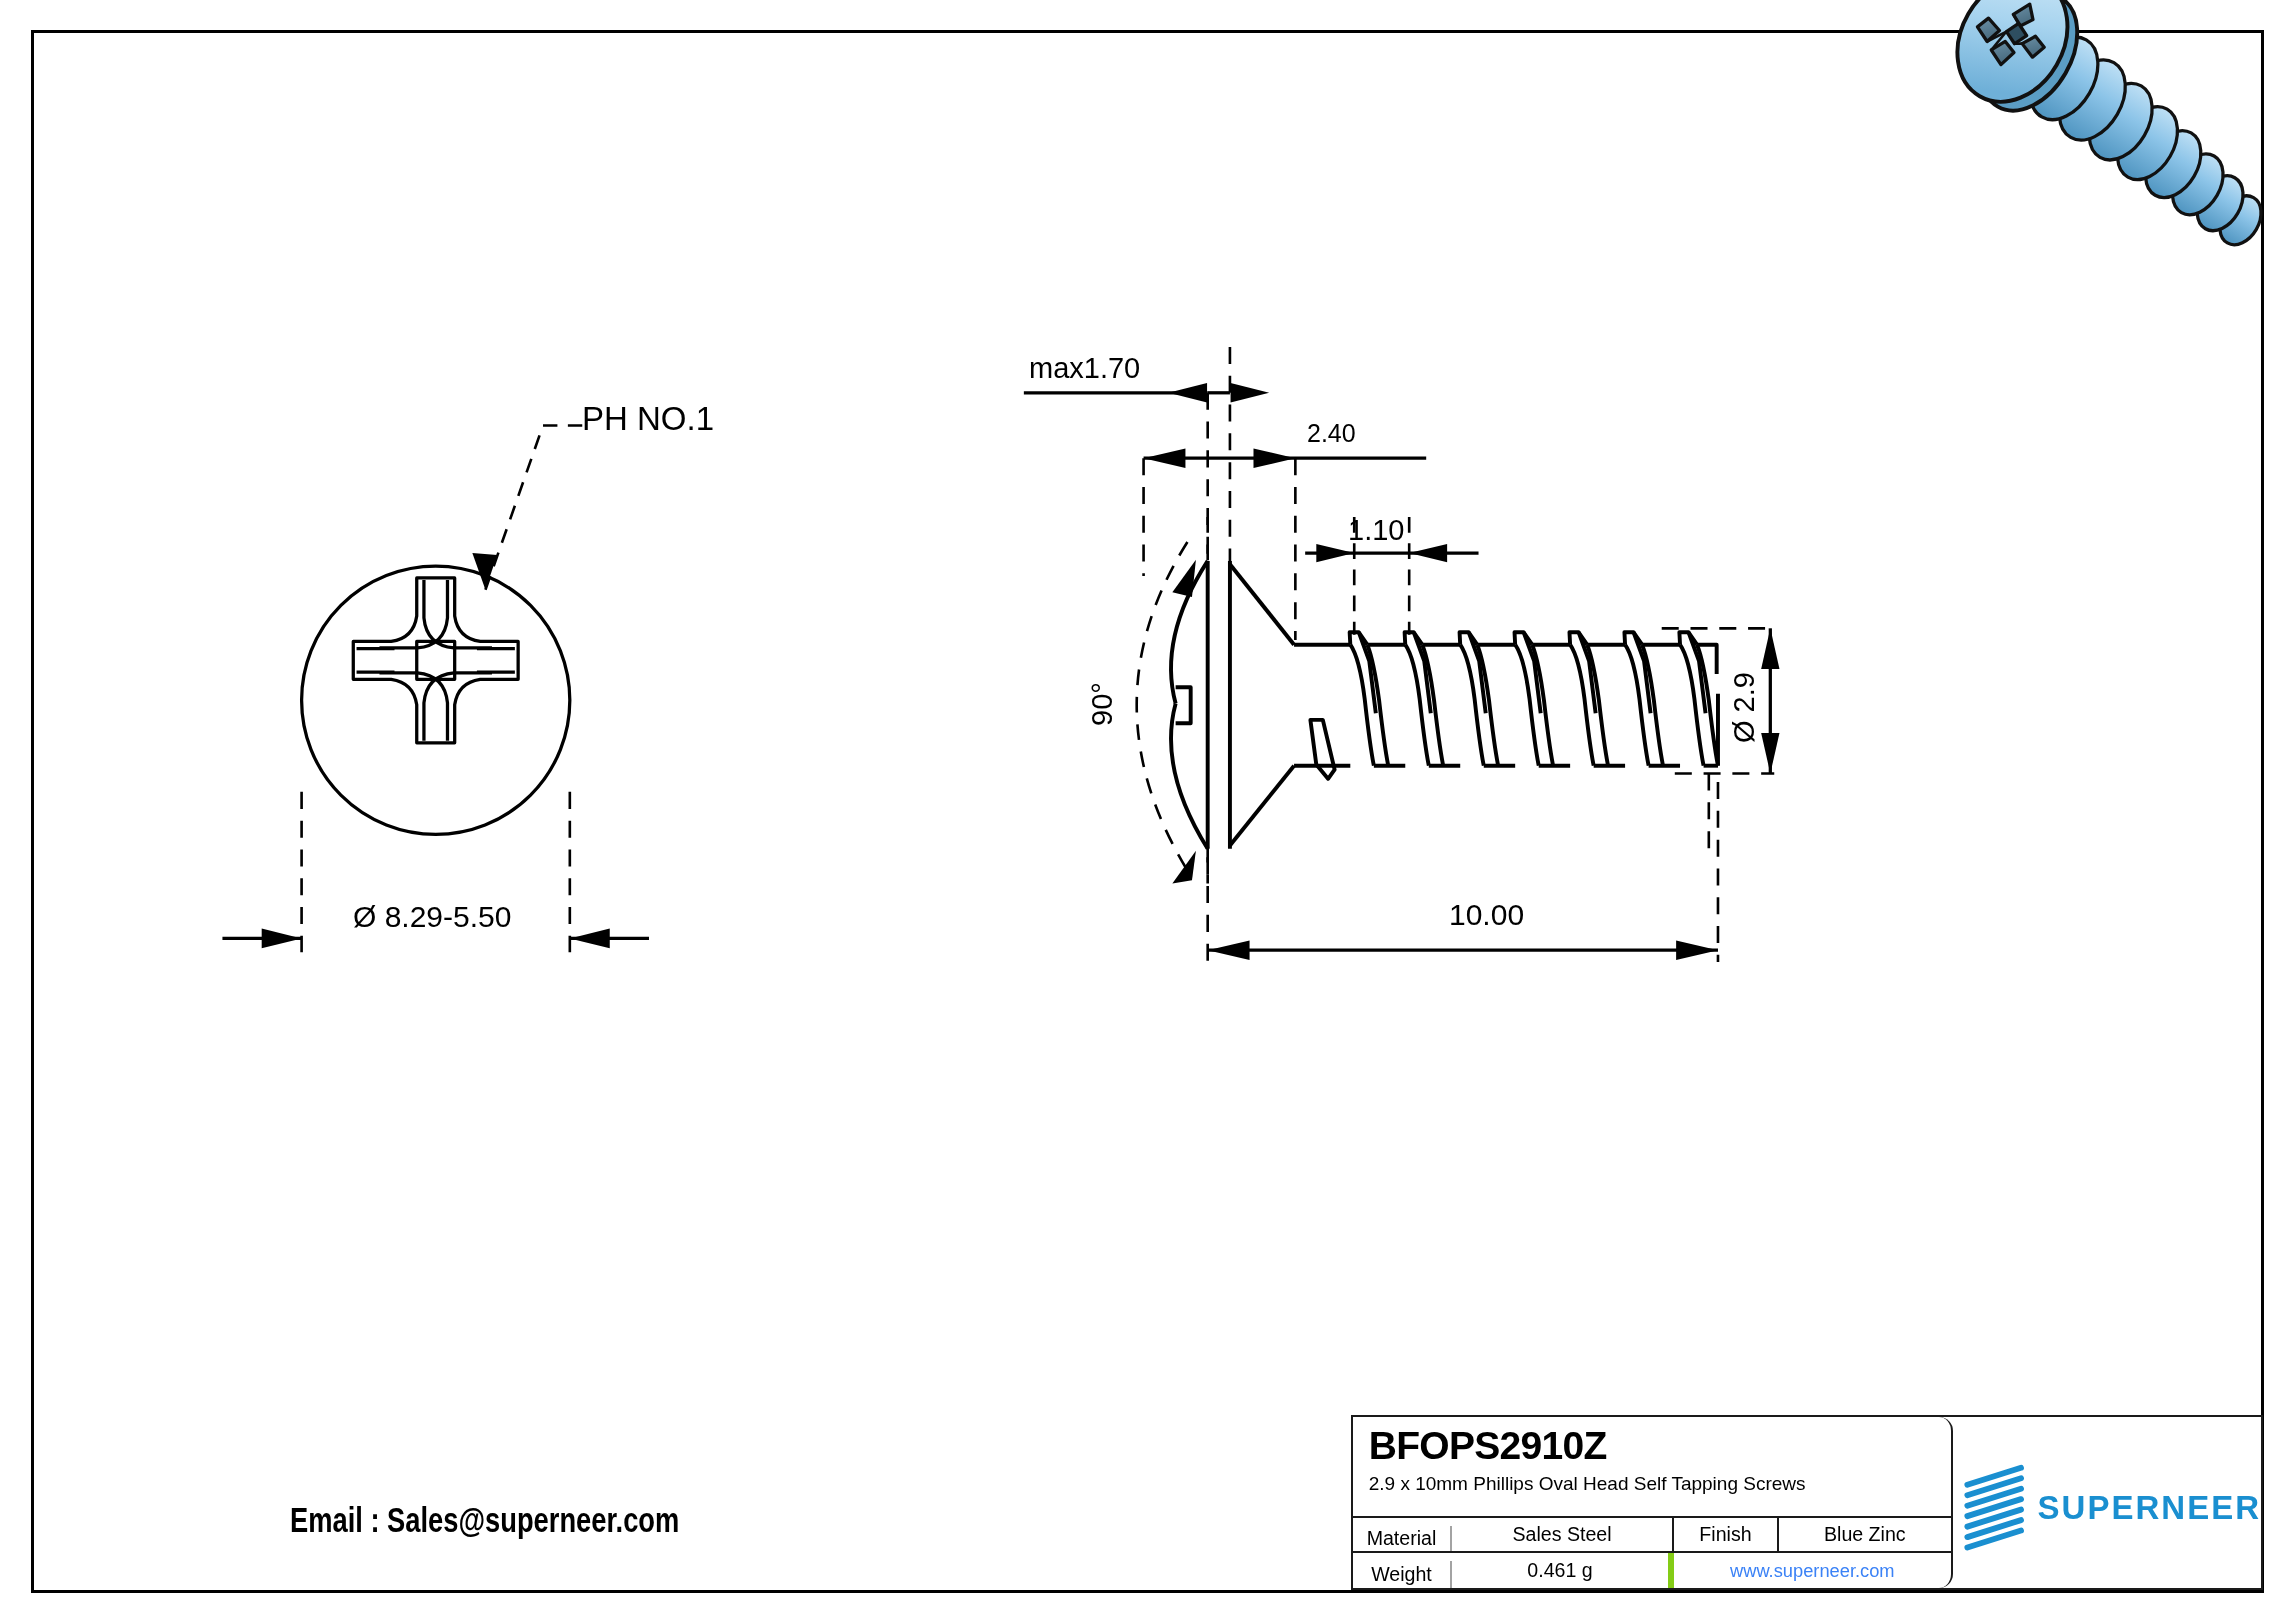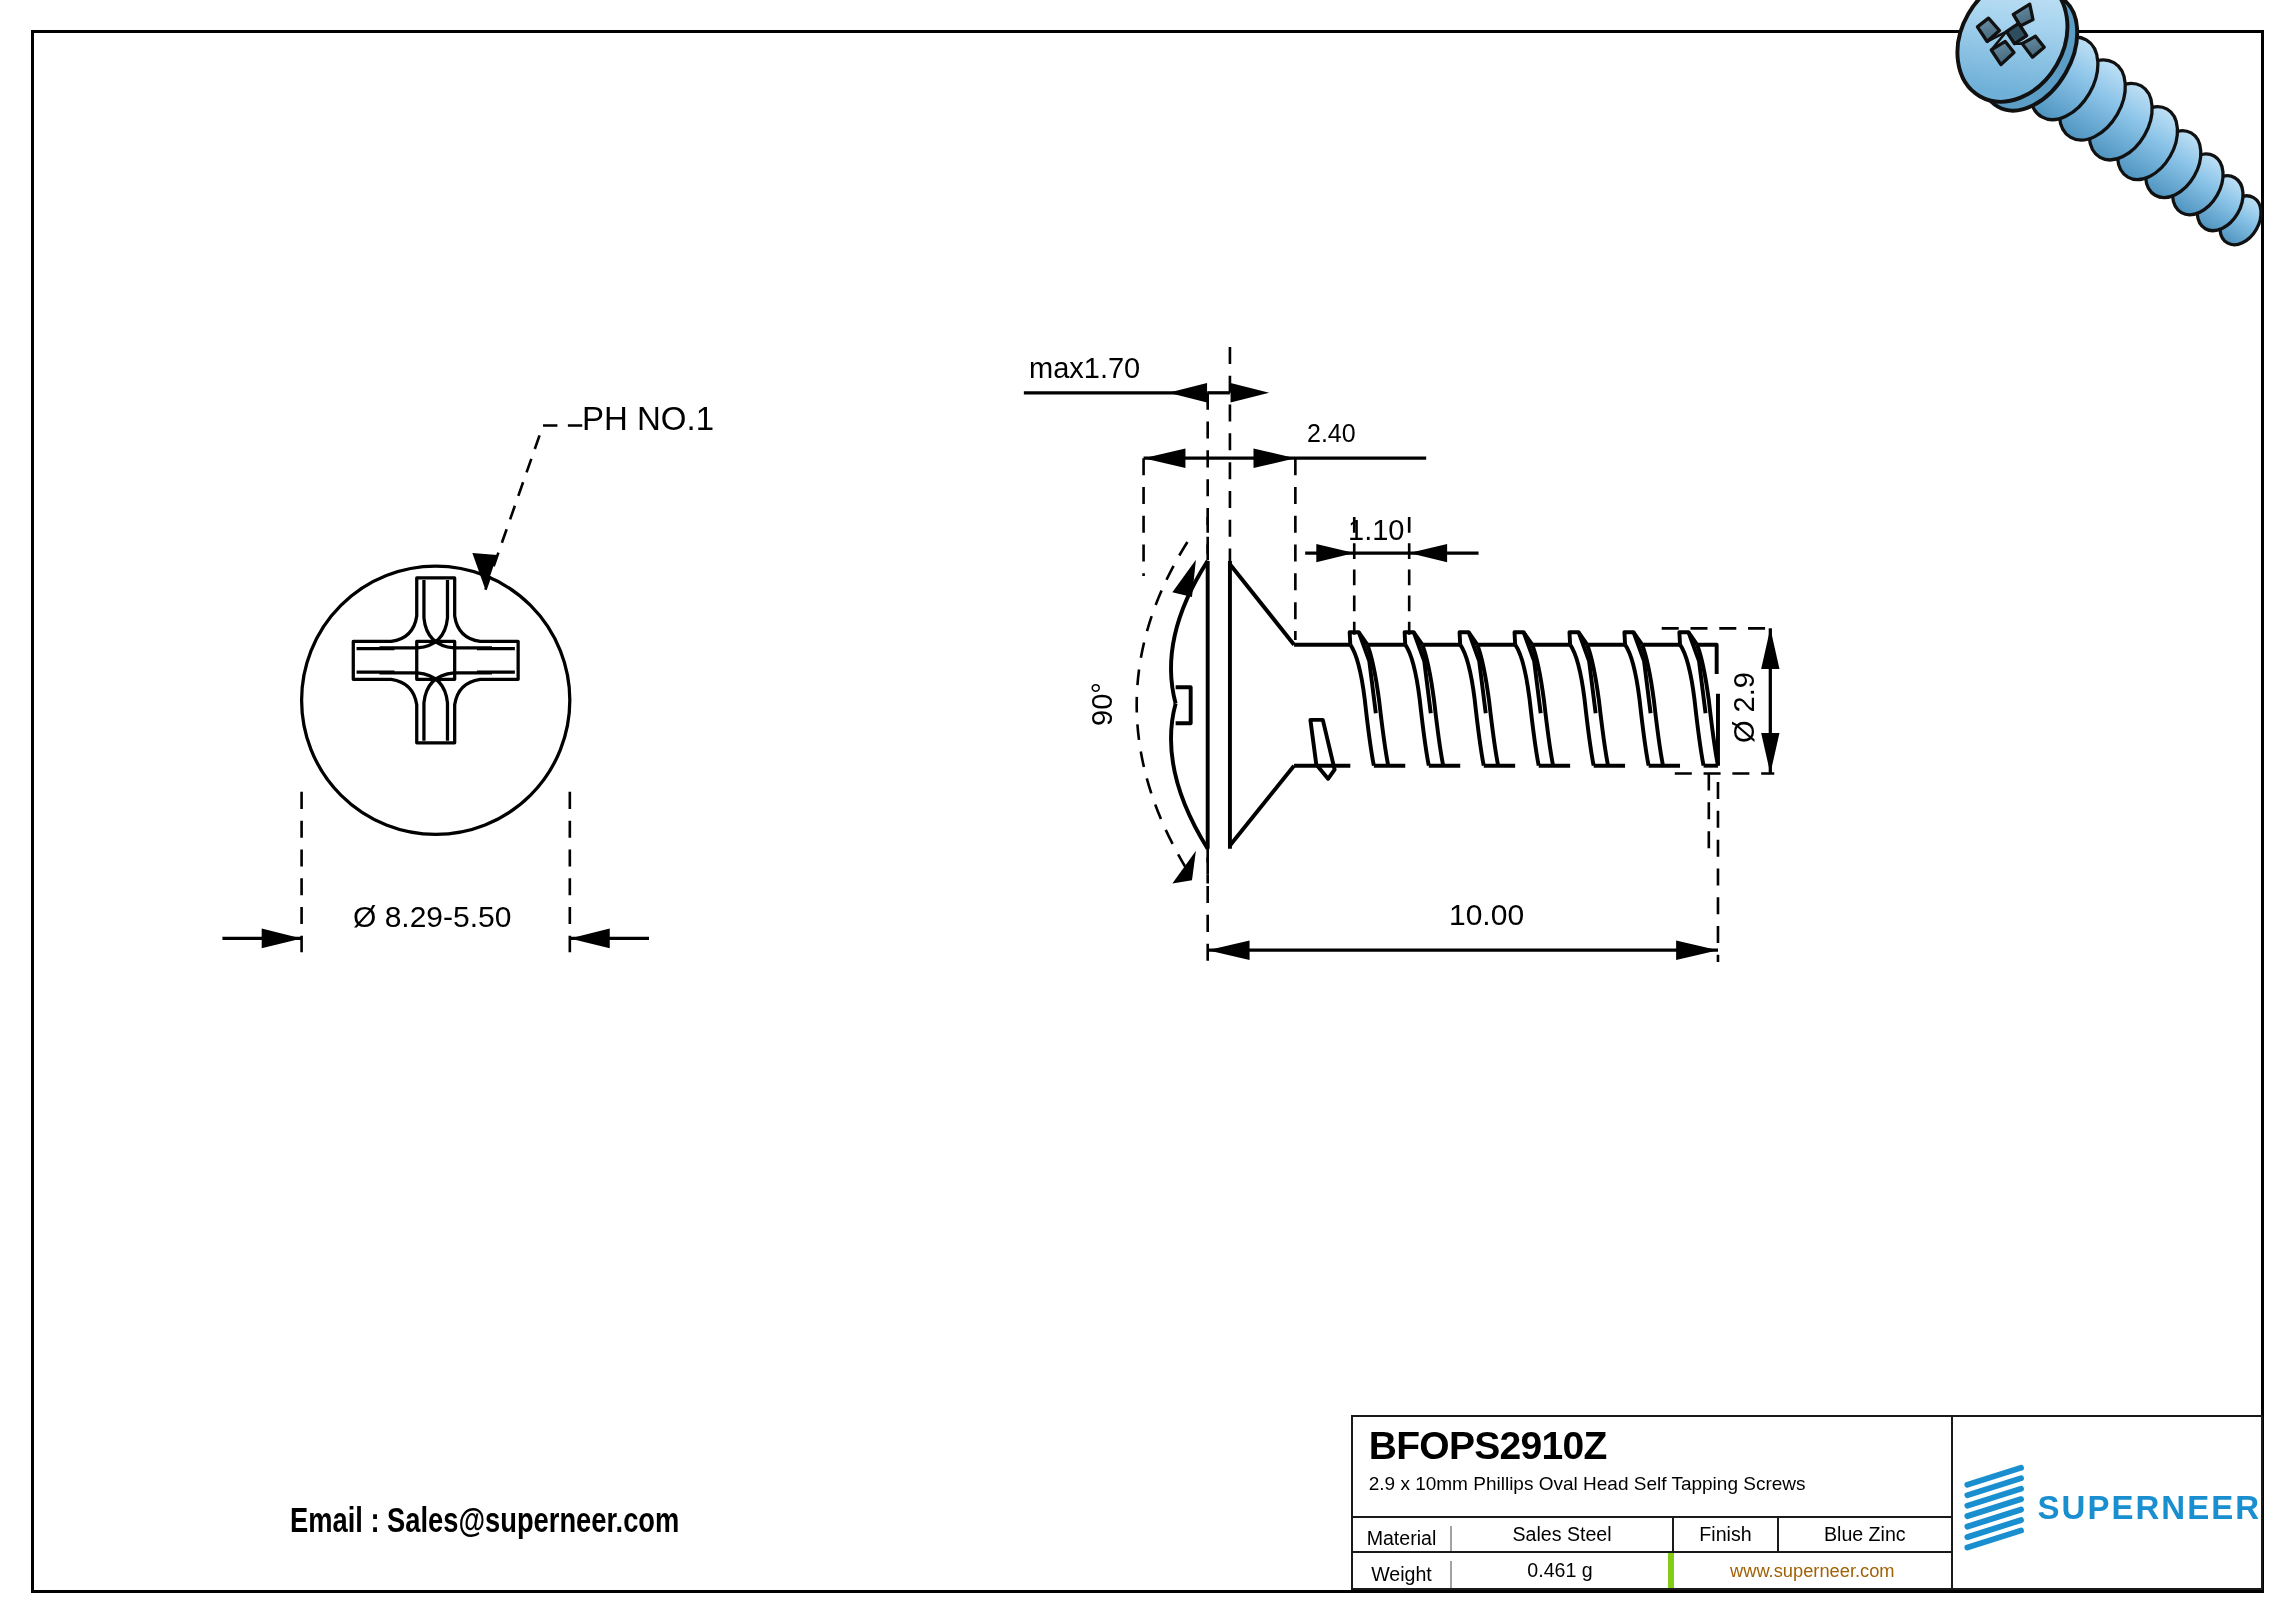--- a/index.html
+++ b/index.html
@@ -5,36 +5,36 @@
   html,body{margin:0;padding:0;background:#ffffff;}
   body{width:2295px;height:1623px;position:relative;overflow:hidden;
        font-family:"Liberation Sans", sans-serif;color:#000;}
   #sheet{position:absolute;left:0;top:0;width:2295px;height:1623px;background:#fff;}
   .frame{position:absolute;left:31px;top:30px;width:2233px;height:1563px;
          border:3.3px solid #000;box-sizing:border-box;}
   svg.overlay{position:absolute;left:0;top:0;width:2295px;height:1623px;}
   
   .tblock{position:absolute;left:1351px;top:1415px;width:912px;height:175px;
           border:2.6px solid #1a1a1a;box-sizing:border-box;display:flex;background:#fff;}
-  .tb-left{width:654px;display:flex;flex-direction:column;border-right:2.6px solid #1a1a1a;box-sizing:border-box;}
+  .tb-left{width:654px;display:flex;flex-direction:column;border-right:2.6px solid #1a1a1a;box-sizing:border-box;border-radius:14px;}
   .tb-main{flex:1 1 auto;position:relative;padding:6.5px 0 0 15.7px;box-sizing:border-box;}
   .partno{font-family:"Liberation Sans", sans-serif;font-weight:bold;font-size:39px;
           letter-spacing:-0.7px;line-height:1;margin:2.6px 0 0 0;}
   .partdesc{font-family:"Liberation Sans", sans-serif;font-size:19px;line-height:1;margin-top:9.2px;}
   .tb-rows{border-top:2.6px solid #1a1a1a;}
   .tb-row{display:flex;height:35px;box-sizing:border-box;}
   .tb-row.r1{border-bottom:2px solid #1a1a1a;}
   .tb-cell{display:flex;align-items:center;justify-content:center;
            font-size:19.6px;box-sizing:border-box;}
   .c-lbl{width:99px;border-right:2px solid #a3a3a3;margin-top:8px;}
   .c-val{width:222px;border-right:2px solid #1a1a1a;}
   .c-lbl2{width:105px;border-right:2px solid #1a1a1a;}
   .c-val2{flex:1 1 auto;}
   .c-wval{width:222px;border-right:6px solid #84cc16;}
-  .c-url{flex:1 1 auto;color:#a16207;font-size:18.3px;}
+  .c-url{flex:1 1 auto;color:#3b82f6;font-size:18.3px;}
   .tb-right{flex:1 1 auto;display:flex;align-items:center;
             justify-content:flex-start;padding-top:9.2px;box-sizing:border-box;}
   .logo-mark{width:85px;height:92px;}
   .logo-word{font-family:"Liberation Sans", sans-serif;font-weight:bold;
              font-size:33px;color:#1a8fd0;letter-spacing:2px;margin-top:1.3px;}
   
   .email{position:absolute;left:290px;top:1500px;font-size:35px;
          font-family:"Liberation Sans", sans-serif;font-weight:bold;
          transform:scaleX(0.78);transform-origin:left top;white-space:nowrap;}
   

